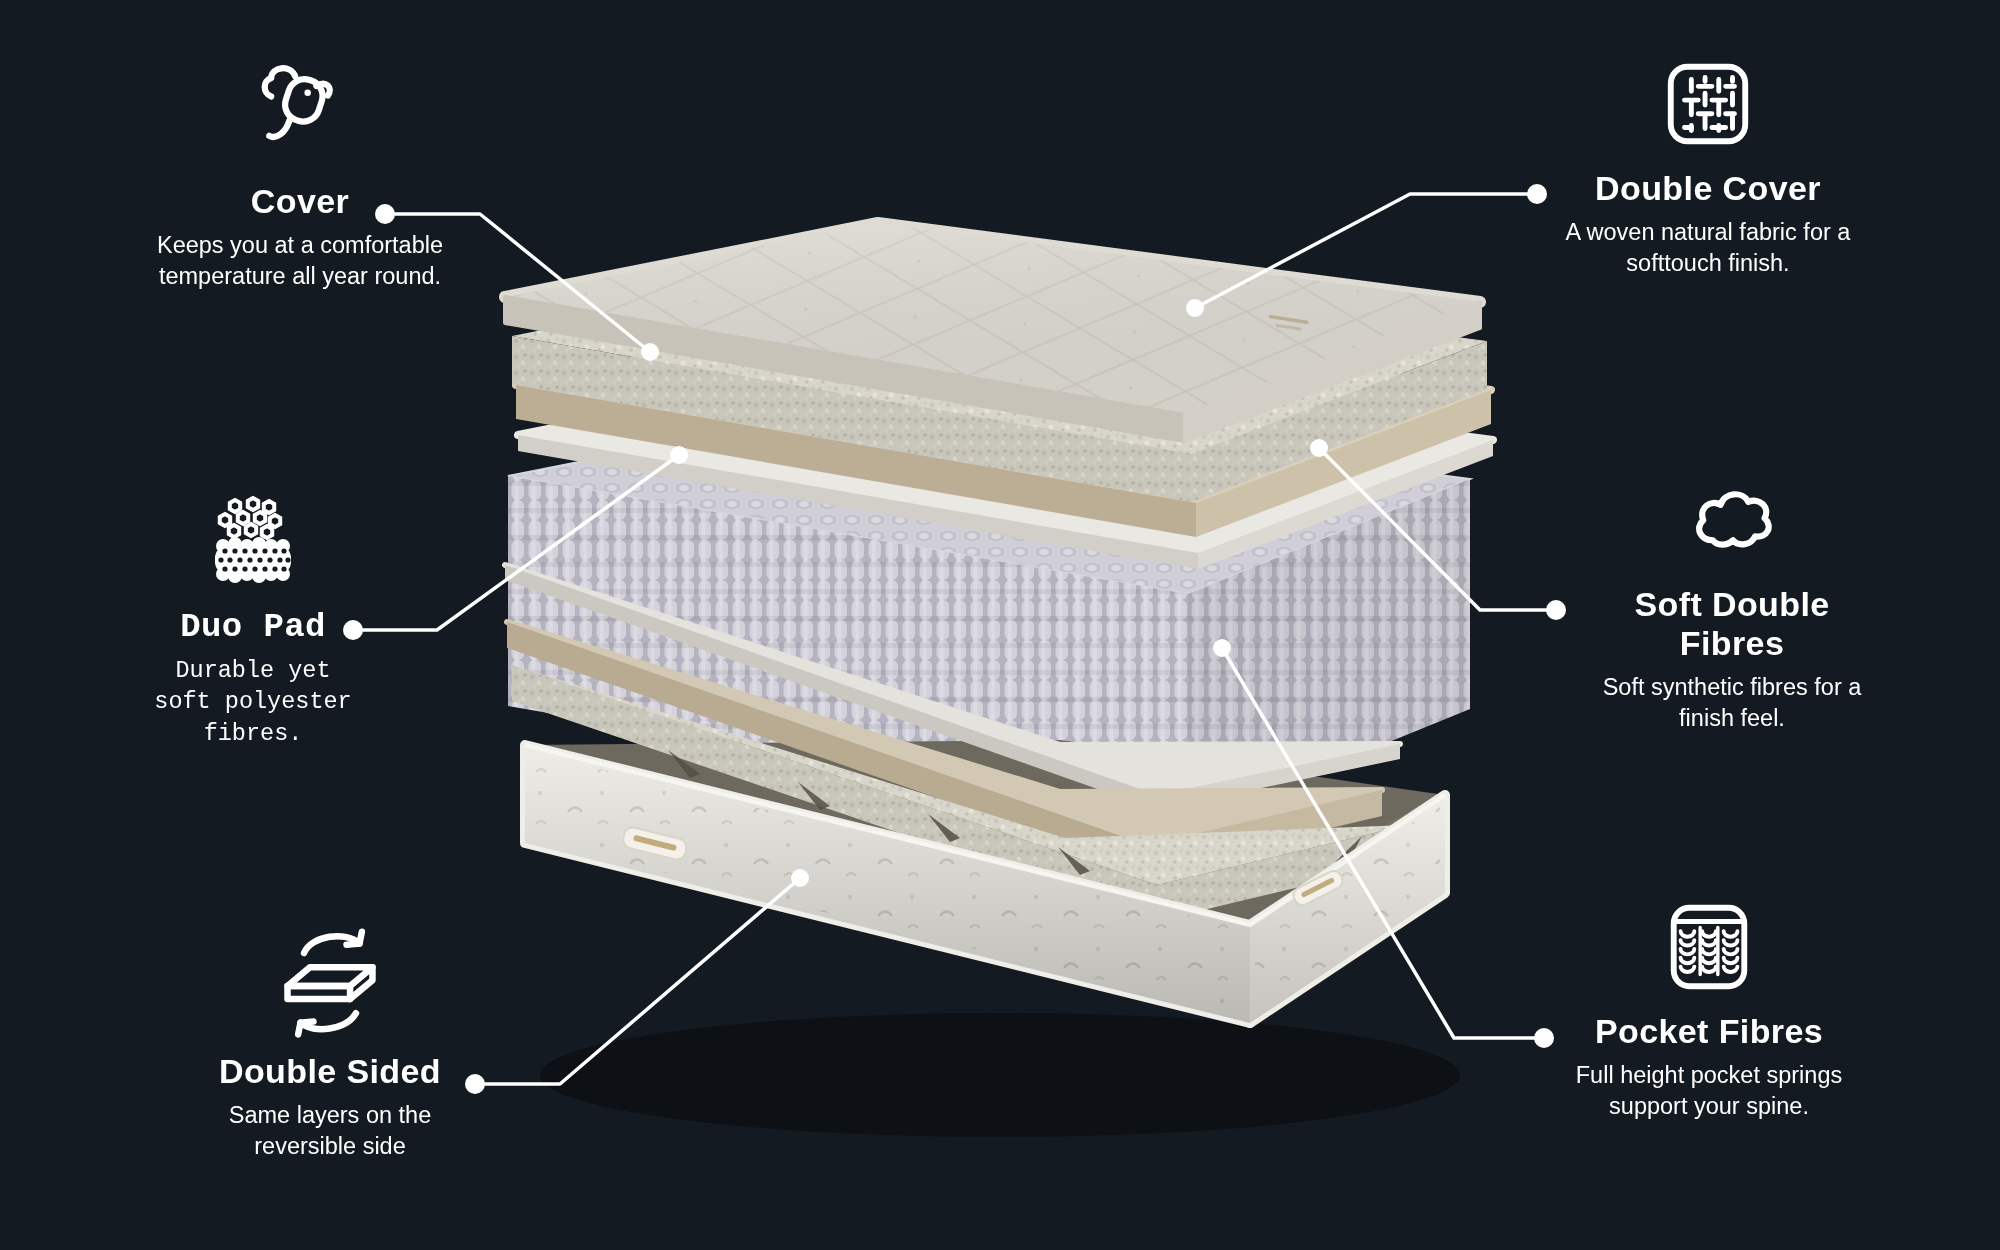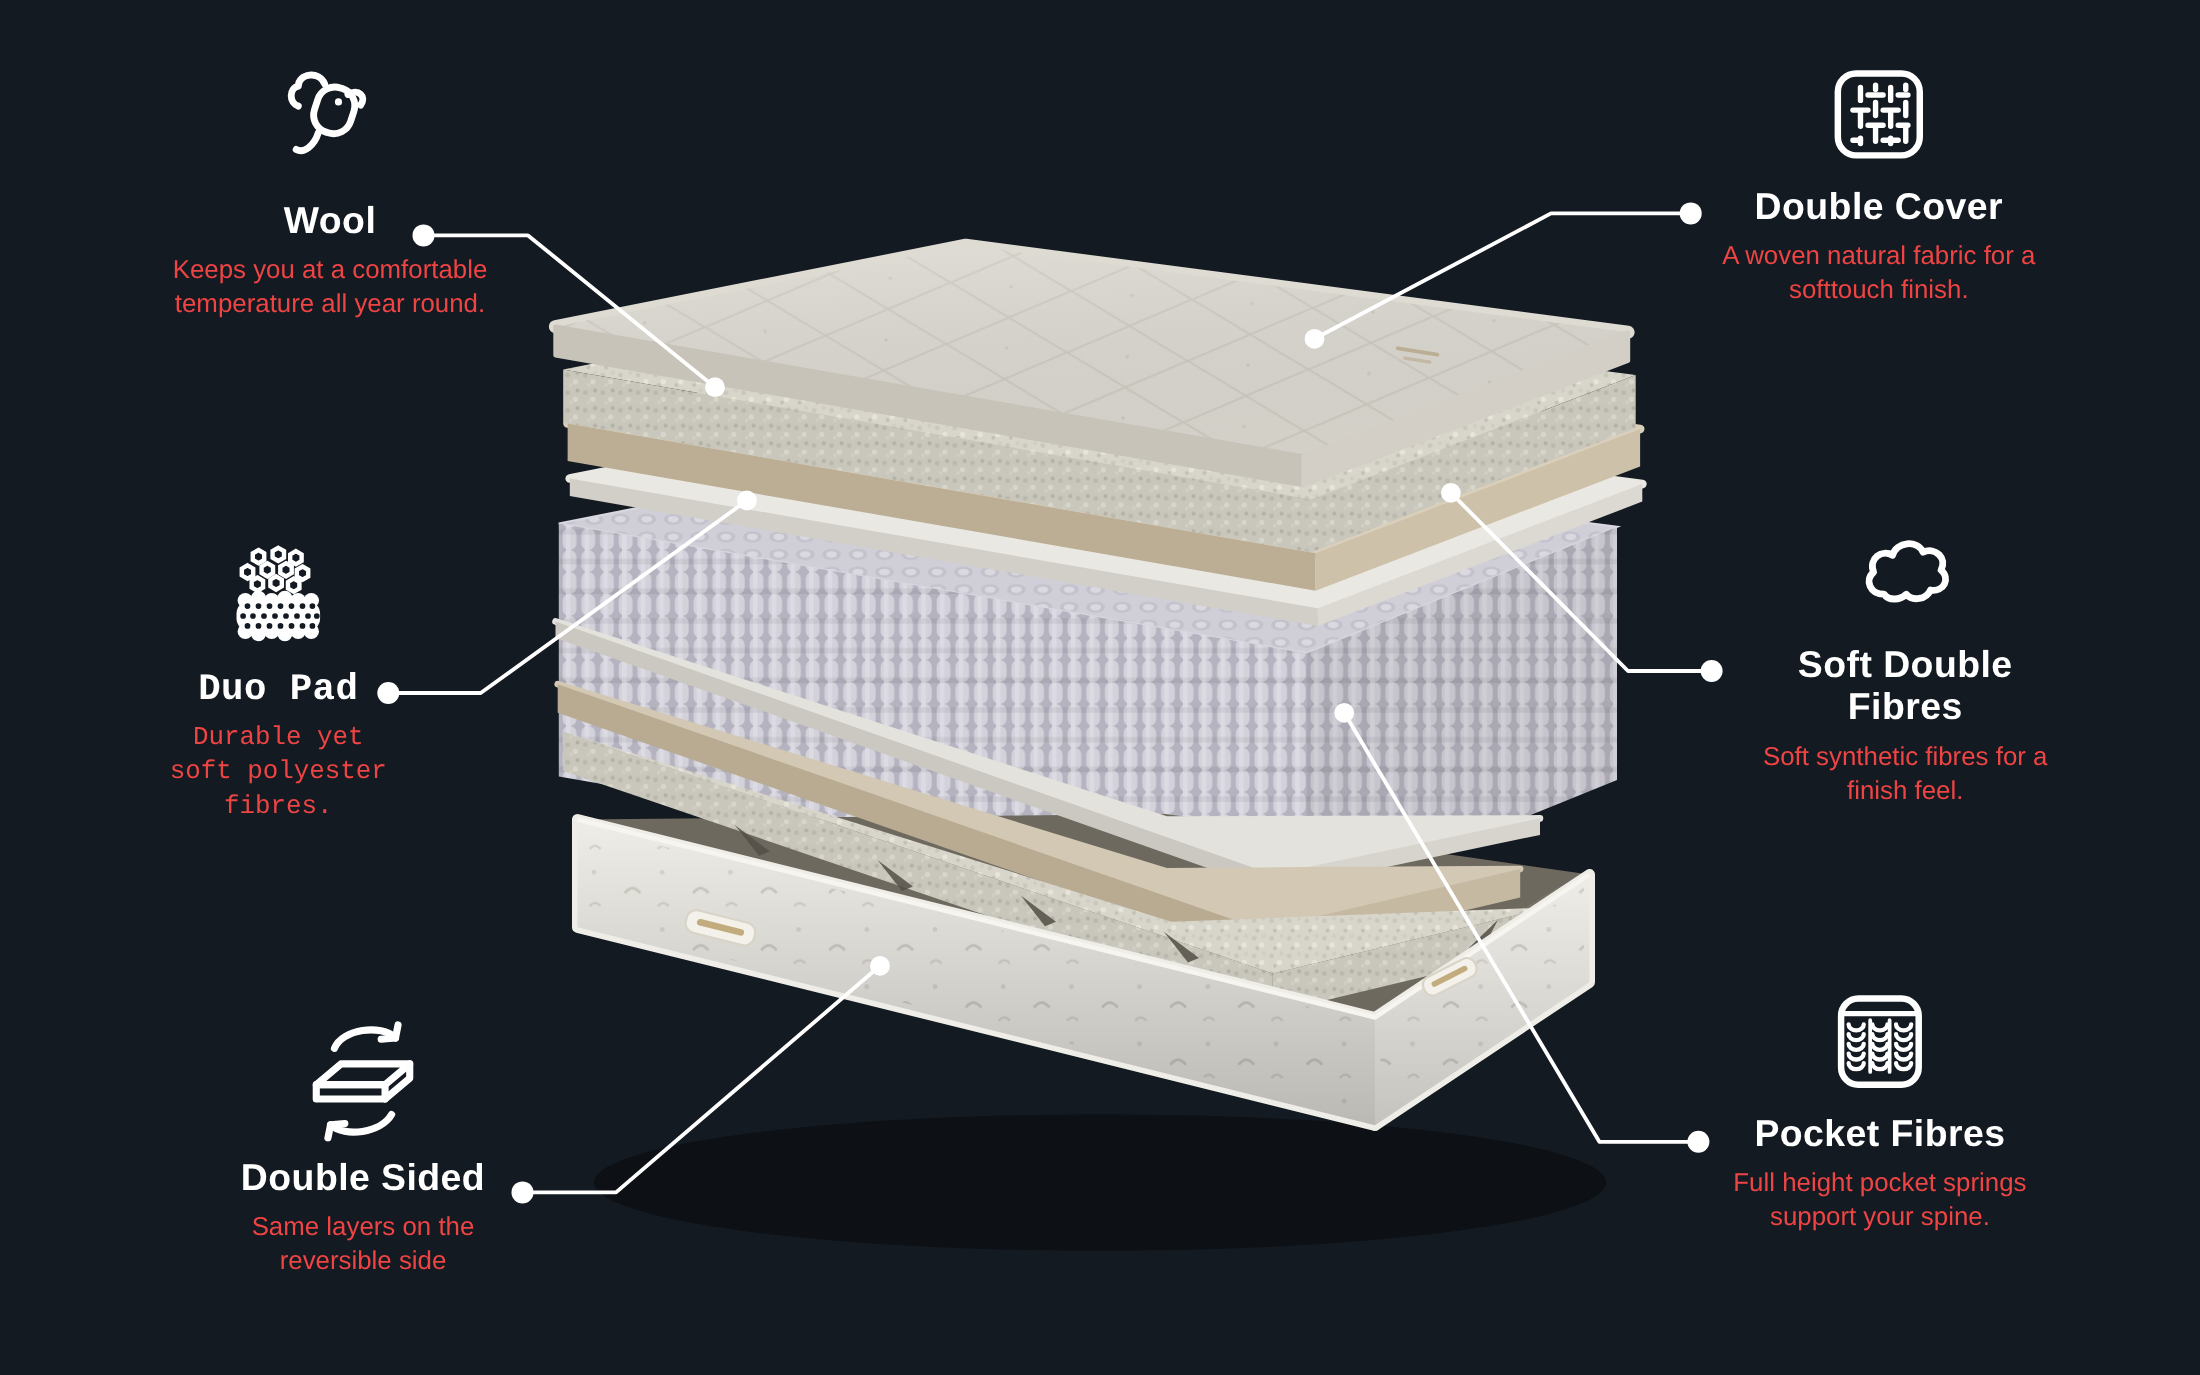--- a/index.html
+++ b/index.html
@@ -13,21 +13,21 @@
   .illustration{position:absolute;left:0;top:0;z-index:1;}
   .feature{
     position:absolute;z-index:3;display:flex;flex-direction:column;align-items:center;
     text-align:center;color:#ffffff;
   }
   .feature .icon{display:block;}
   .feature h2{
     margin:0;font-size:34px;font-weight:700;letter-spacing:.4px;color:#ffffff;
   }
   .feature p{
-    margin:9px 0 0 0;font-size:23.5px;line-height:1.33;font-weight:400;color:#ef4444;
+    margin:9px 0 0 0;font-size:23.5px;line-height:1.33;font-weight:400;color:#ffffff;
   }
   
   .f-wool          {left:155px; top:60px;  width:290px;}
   .f-wool .icon    {margin-bottom:26px;}
   .f-damask        {left:1553px;top:55px;  width:310px;}
   .f-damask .icon  {margin-bottom:16px;}
   .f-duo           {left:153px; top:494px; width:200px;font-family:Liberation Mono, monospace;}
   .f-duo .icon     {margin-bottom:14px;}
   .f-swf           {left:1579px;top:477px; width:306px;}
   .f-swf .icon     {margin-bottom:16px;}
@@ -204,21 +204,21 @@
 </svg>
 
 <div class="feature f-wool">
   <svg class="icon" width="96" height="96" viewBox="0 0 100 100" fill="none" stroke="#ffffff" stroke-width="6.5" stroke-linecap="round" stroke-linejoin="round">
     <rect x="36" y="20" width="36" height="44" rx="17" transform="rotate(18 54 42)"></rect>
     <path d="M45 17 C40 4 20 7 20 19 C11 21 11 35 20 38"></path>
     <path d="M67 27 C77 21 85 29 79 37"></path>
     <circle cx="58" cy="34" r="3.4" fill="#ffffff" stroke="none"></circle>
     <path d="M39 63 C35 76 25 83 18 79"></path>
   </svg>
-  <h2>Wool</h2>
+  <h2>Cover</h2>
   <p>Keeps you at a comfortable temperature all year round.</p>
 </div>
 
 <div class="feature f-damask">
   <svg class="icon" width="98" height="98" viewBox="0 0 100 100" fill="none" stroke="#ffffff" stroke-linecap="round" stroke-linejoin="round">
     <rect x="12" y="12" width="76" height="76" rx="17" stroke-width="6"></rect>
     <g stroke-width="5">
       <path d="M33 25 V37 M33 49 V61 M33 72 V77"></path>
       <path d="M47 39 V51 M47 63 V75 M47 23 V27"></path>
       <path d="M61 25 V37 M61 49 V61 M61 72 V77"></path>

